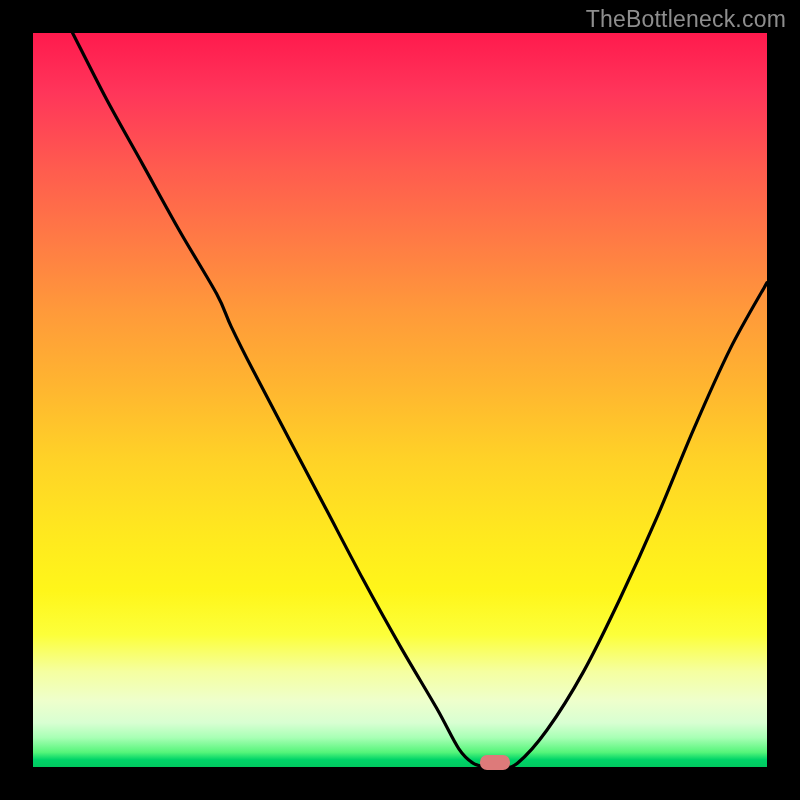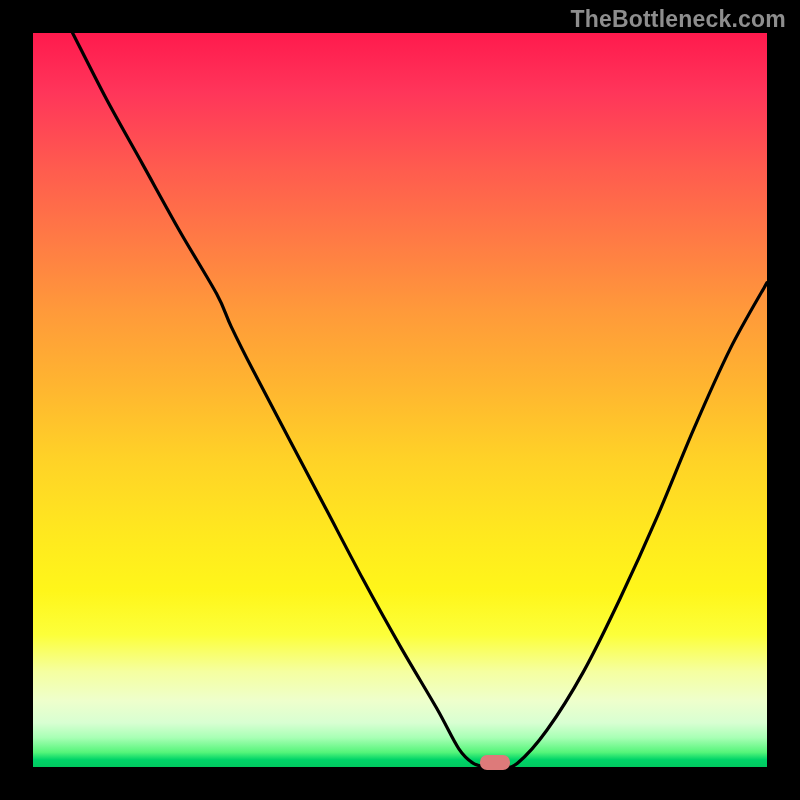--- a/index.html
+++ b/index.html
@@ -44,21 +44,21 @@
       #00d468 99%,
       #00c95f 100%
     );
   }
   .watermark {
     position: absolute;
     top: 6px;
     right: 14px;
     color: #8e8e8e;
     font-size: 23px;
-    font-weight: 700;
+    font-weight: 400;
     letter-spacing: 0.2px;
   }
   svg.curve {
     position: absolute;
     top: 33px;
     left: 33px;
     width: 734px;
     height: 734px;
     overflow: visible;
   }

